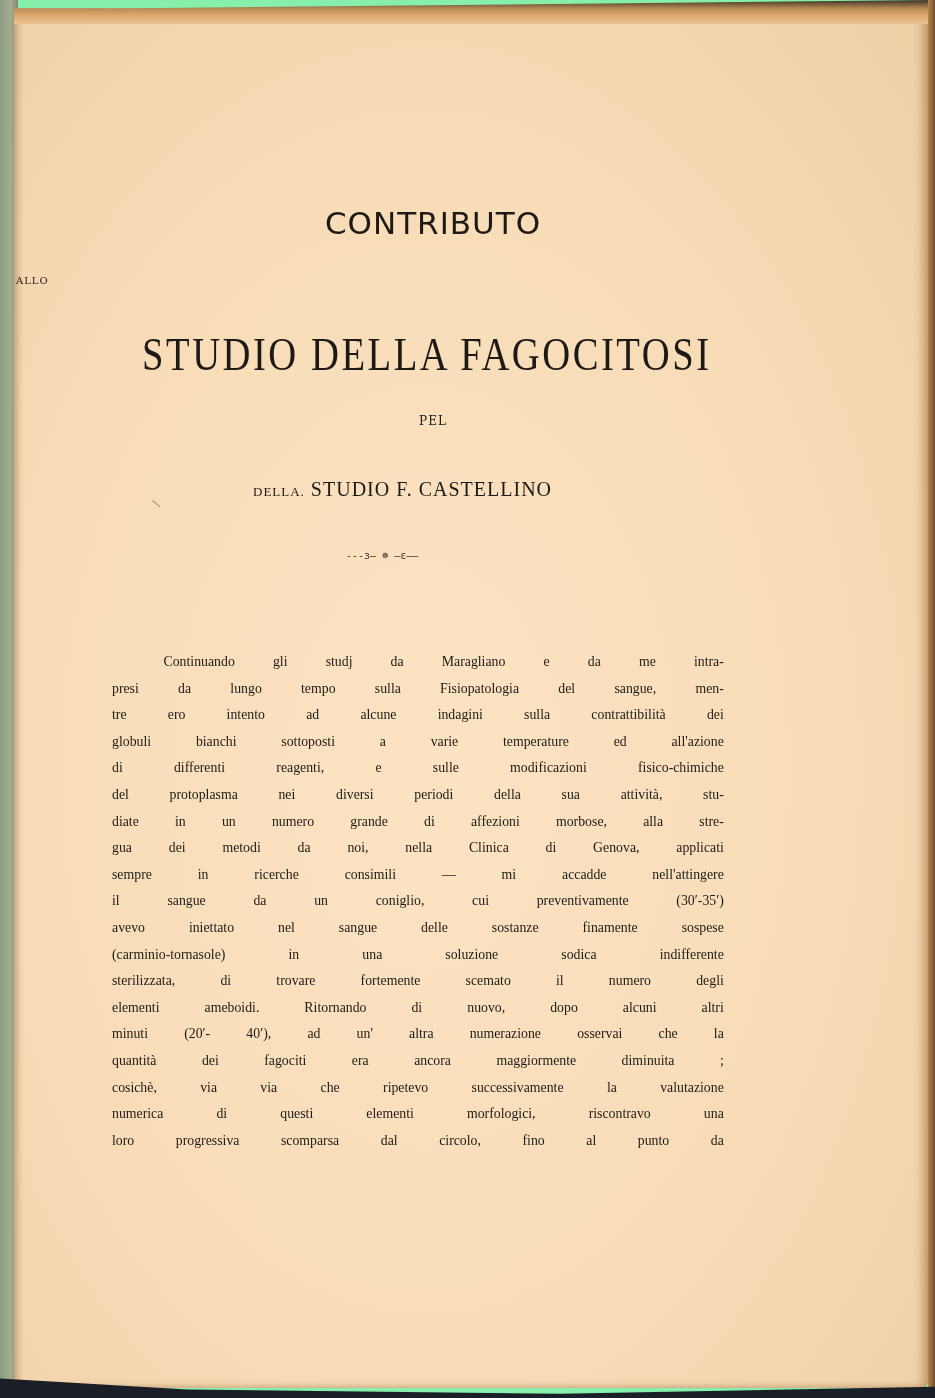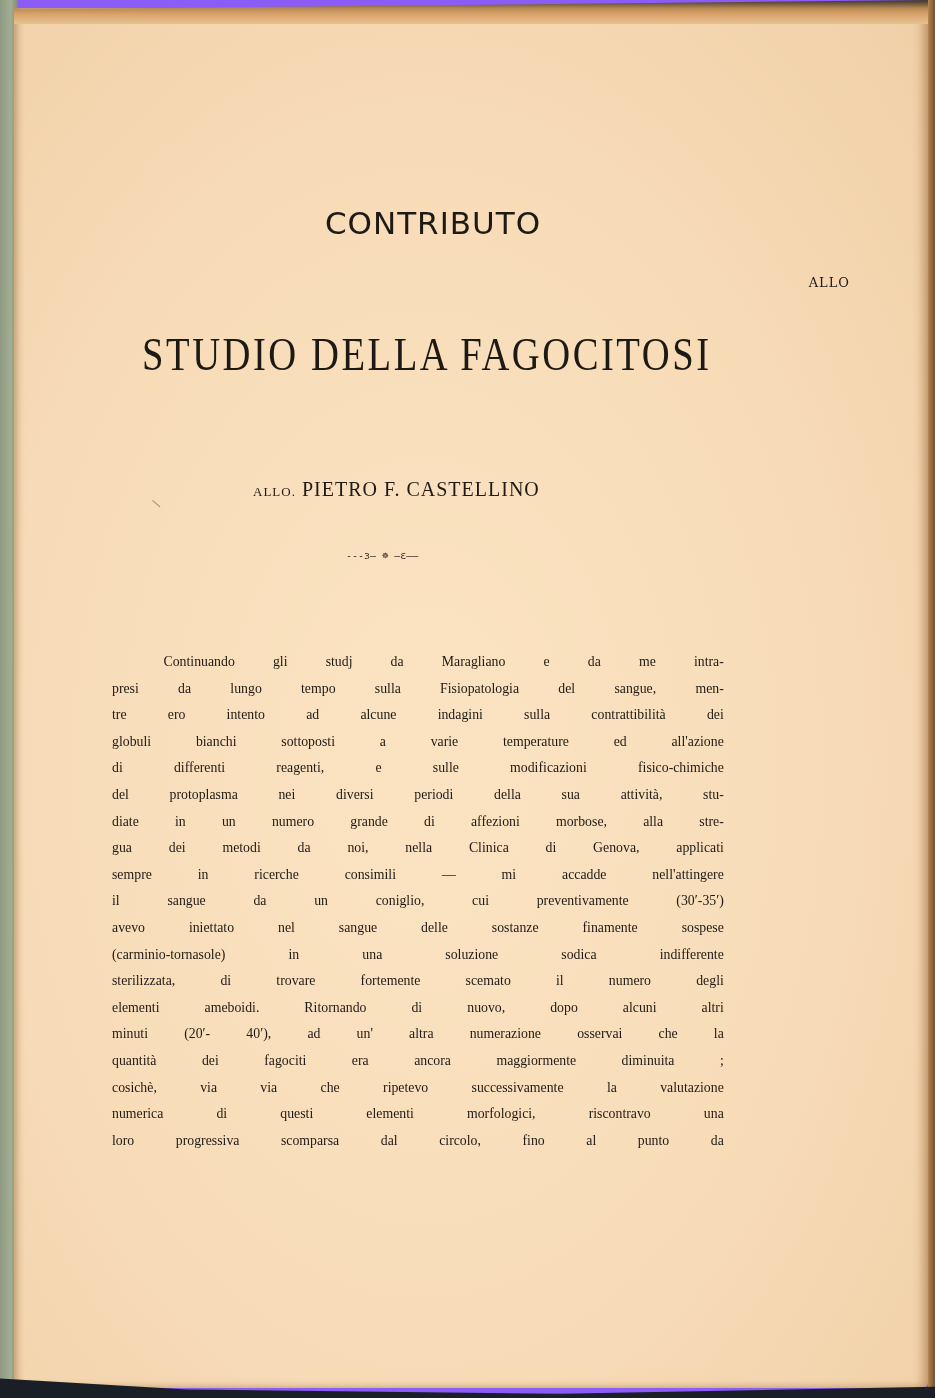--- a/index.html
+++ b/index.html
@@ -7,21 +7,21 @@
       padding: 0;
       width: 935px;
       height: 1398px;
       overflow: hidden;
       background: #1c2430;
     }
     .scan {
       position: relative;
       width: 935px;
       height: 1398px;
-      background: #8b5cf6;
+      background: #86efac;
       overflow: hidden;
     }
     .cover-edge {
       position: absolute;
       left: 0; top: 0;
       width: 18px; height: 1398px;
       background: linear-gradient(90deg, #8d9a82 0%, #a3ad92 60%, #7f8a72 100%);
     }
     .page {
       position: absolute;
@@ -65,22 +65,22 @@
       font-family: "DejaVu Sans", "Liberation Sans", sans-serif;
       font-size: 31px;
       letter-spacing: 1px;
       font-weight: normal;
       padding-left: 0;
     }
     .title-contributo span { display: inline-block; margin-left: 16px; }
     .allo {
       left: 0; width: 850px;
       top: 275px;
-      text-align: right;
-      font-size: 13px;
+      text-align: left;
+      font-size: 10px;
       letter-spacing: 1px;
     }
     .allo span { display: inline-block; margin-left: 16px; }
     .title-main {
       left: 142px;
       top: 328px;
       font-family: "Liberation Serif", "DejaVu Serif", serif;
       font-size: 46px;
       letter-spacing: 3px;
       transform: scaleX(0.84);
@@ -151,22 +151,23 @@
 <div class="scan">
   <div class="cover-edge"></div>
   <div class="page"></div>
   <div class="top-edge"></div>
   <div class="right-edge"></div>
   <div class="bottom-edge"></div>
 
   <div class="txt title-contributo"><span>CONTRIBUTO</span></div>
   <div class="txt allo"><span>ALLO</span></div>
   <div class="txt title-main">STUDIO DELLA FAGOCITOSI</div>
+  <div class="txt pel"><span>PEL</span></div>
   <div class="txt author">
-    <span class="dott">ALLO.</span><span>PIETRO F. CASTELLINO</span>
+    <span class="dott">DELLA.</span><span>STUDIO F. CASTELLINO</span>
   </div>
   <div class="smudge"></div>
   <div class="txt ornament">---ɜ— ☸ —ɛ——</div>
 
   <div class="body-text">
     <span class="line first">Continuando gli studj da Maragliano e da me intra-</span>
     <span class="line">presi da lungo tempo sulla Fisiopatologia del sangue, men-</span>
     <span class="line">tre ero intento ad alcune indagini sulla contrattibilità dei</span>
     <span class="line">globuli bianchi sottoposti a varie temperature ed all'azione</span>
     <span class="line">di differenti reagenti, e sulle modificazioni fisico-chimiche</span>

